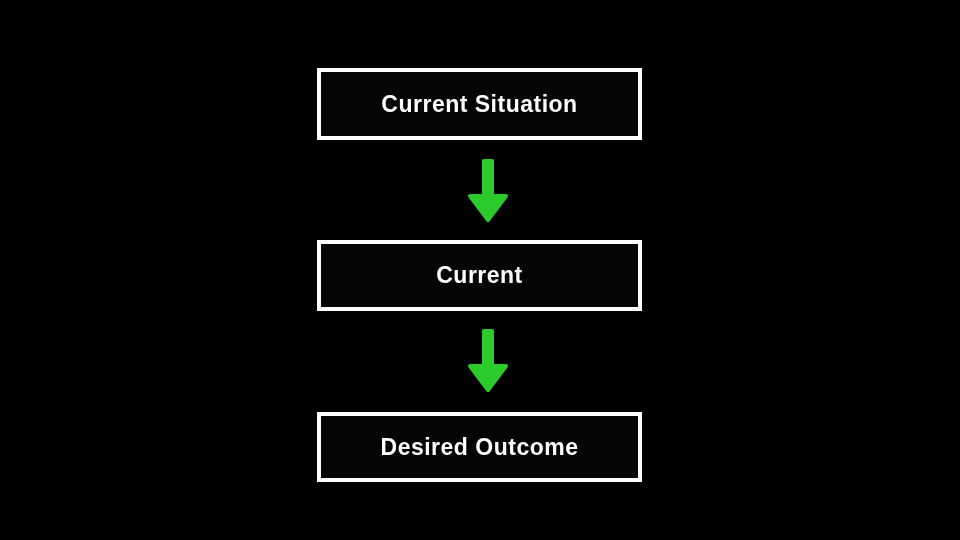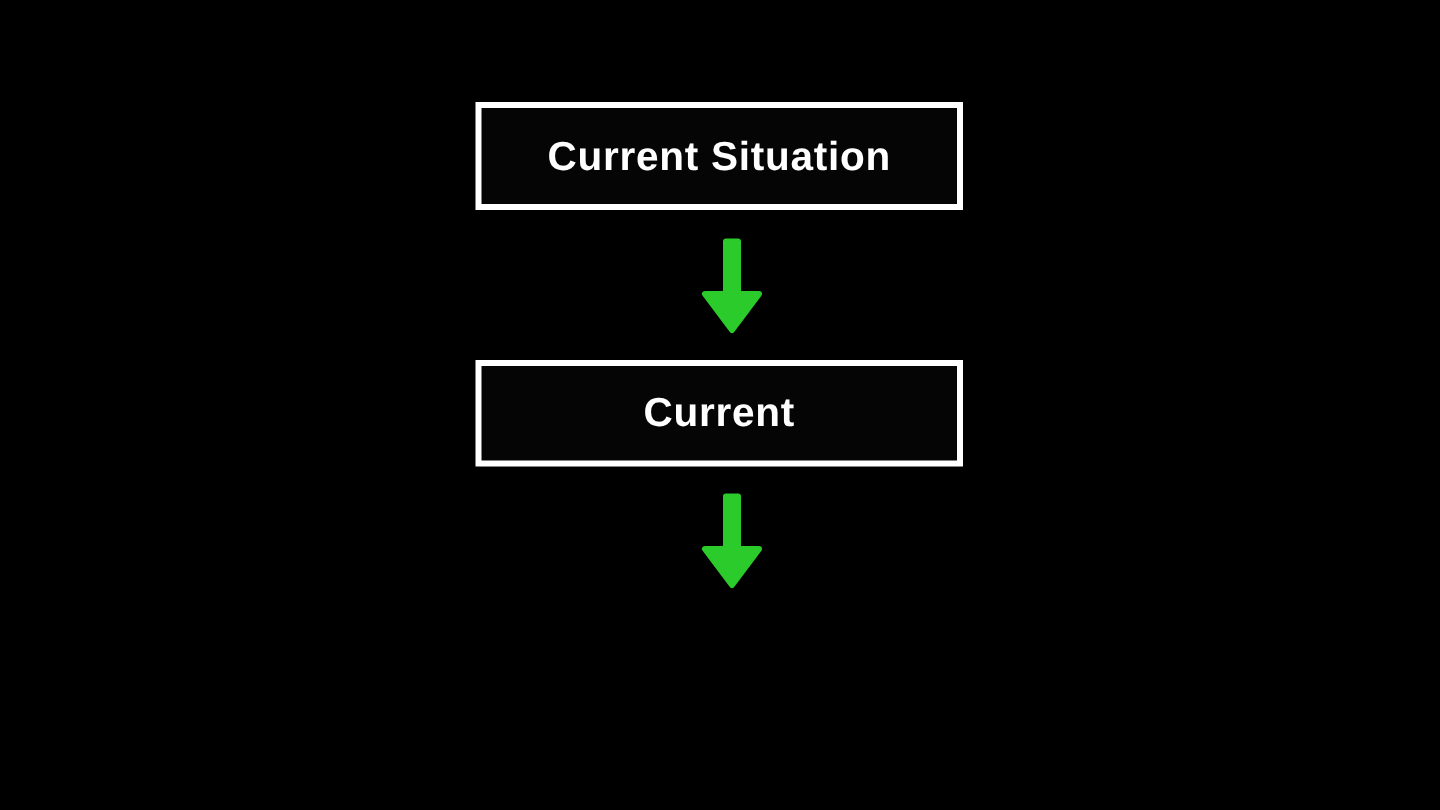--- a/index.html
+++ b/index.html
@@ -22,21 +22,21 @@
     height: 72px;
     box-sizing: border-box;
     background: var(--box-fill, #050505);
     border: 4px solid var(--border-color, #fff);
     display: flex;
     align-items: center;
     justify-content: center;
   }
   .flow-box .label {
     color: var(--text-color, #fff);
-    font-size: 27px;
+    font-size: 23px;
     font-weight: bold;
     letter-spacing: 0.5px;
     white-space: nowrap;
   }
   .box-1 { top: 68px; }
   .box-2 { top: 240px; height: 71px; }
   .box-3 { top: 412px; height: 70px; }
   .flow-arrow {
     position: absolute;
     left: 466px;   
@@ -72,14 +72,17 @@
   <div class="flow-box box-2">
     <span class="label">Current</span>
   </div>
 
   <div class="flow-arrow arrow-2">
     <svg viewBox="0 0 44 66" xmlns="http://www.w3.org/2000/svg" aria-hidden="true">
       <path class="arrow-shape" d="M 18 3 L 26 3 L 26 38 L 40 38 L 22 62 L 4 38 L 18 38 Z"></path>
     </svg>
   </div>
 
+  <div class="flow-box box-3">
+    <span class="label">Desired Outcome</span>
+  </div>
 
 </div>
 
 </body></html>

